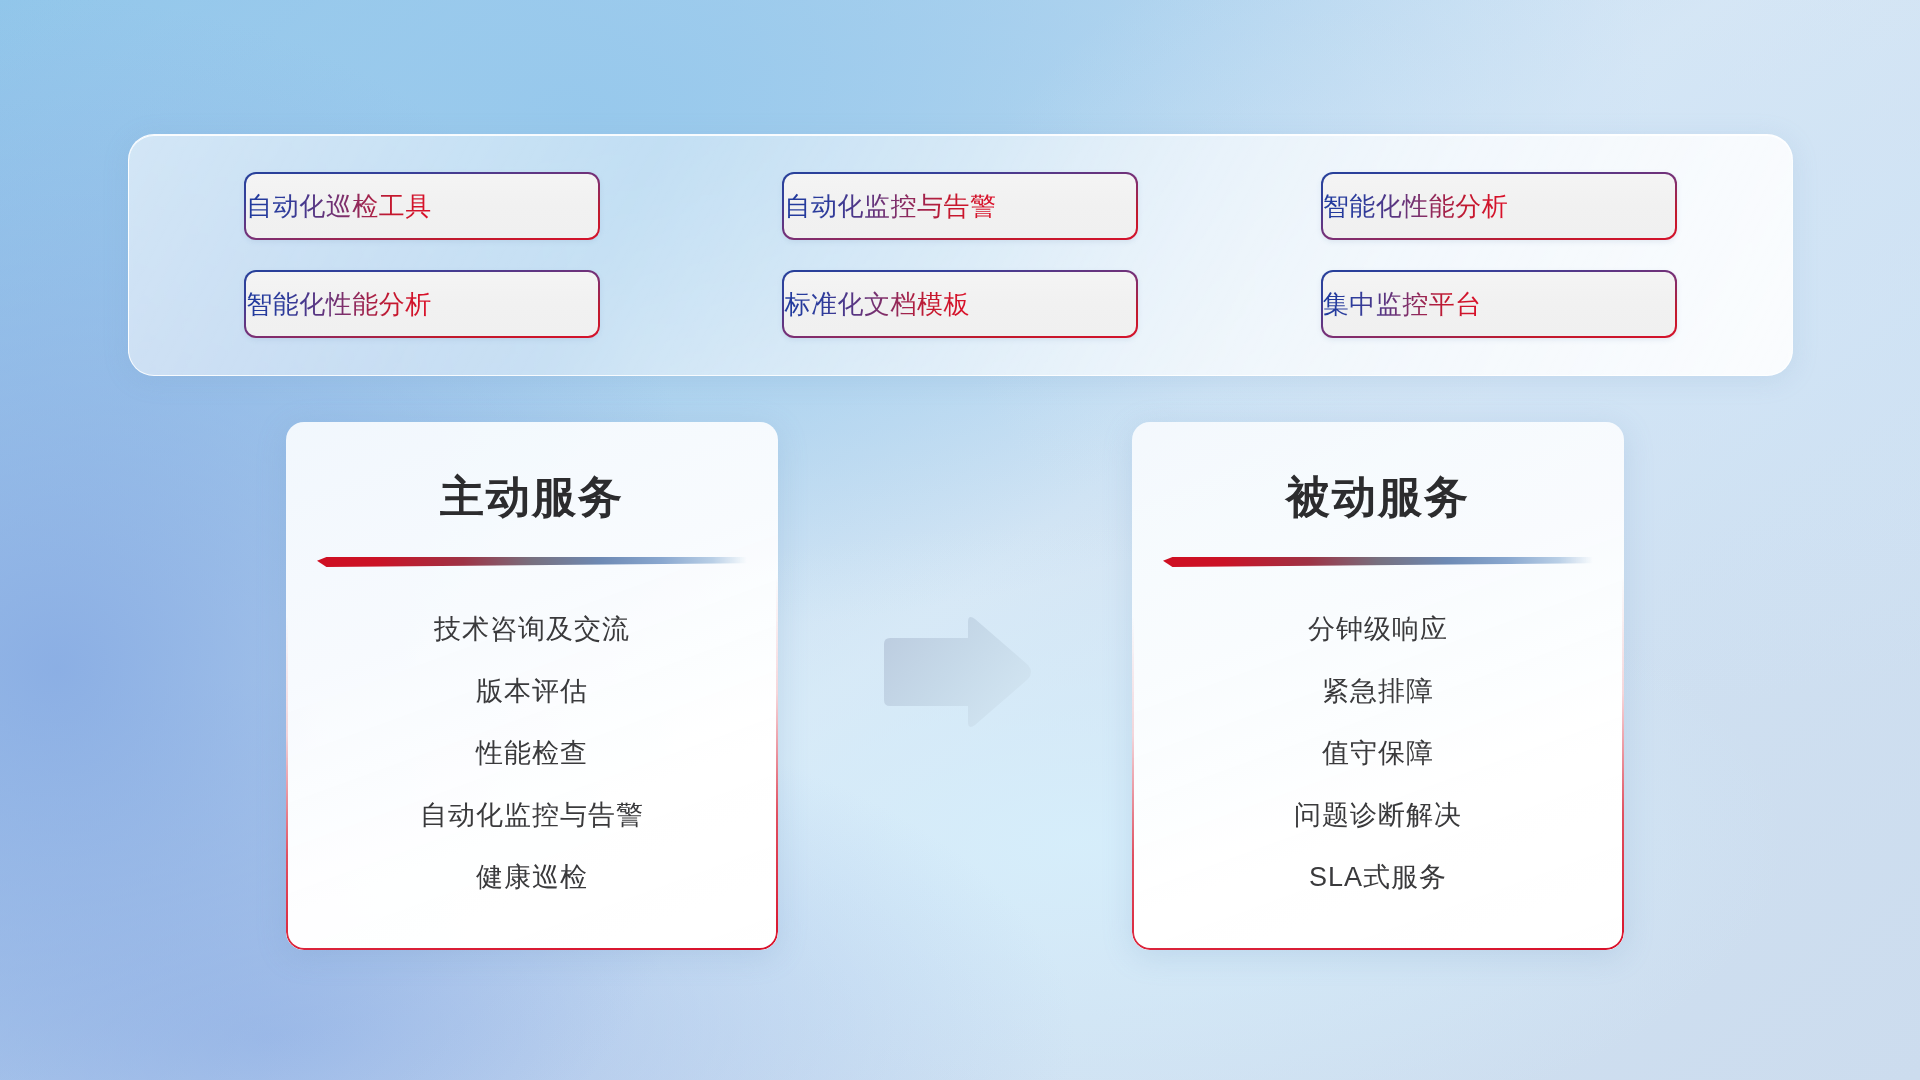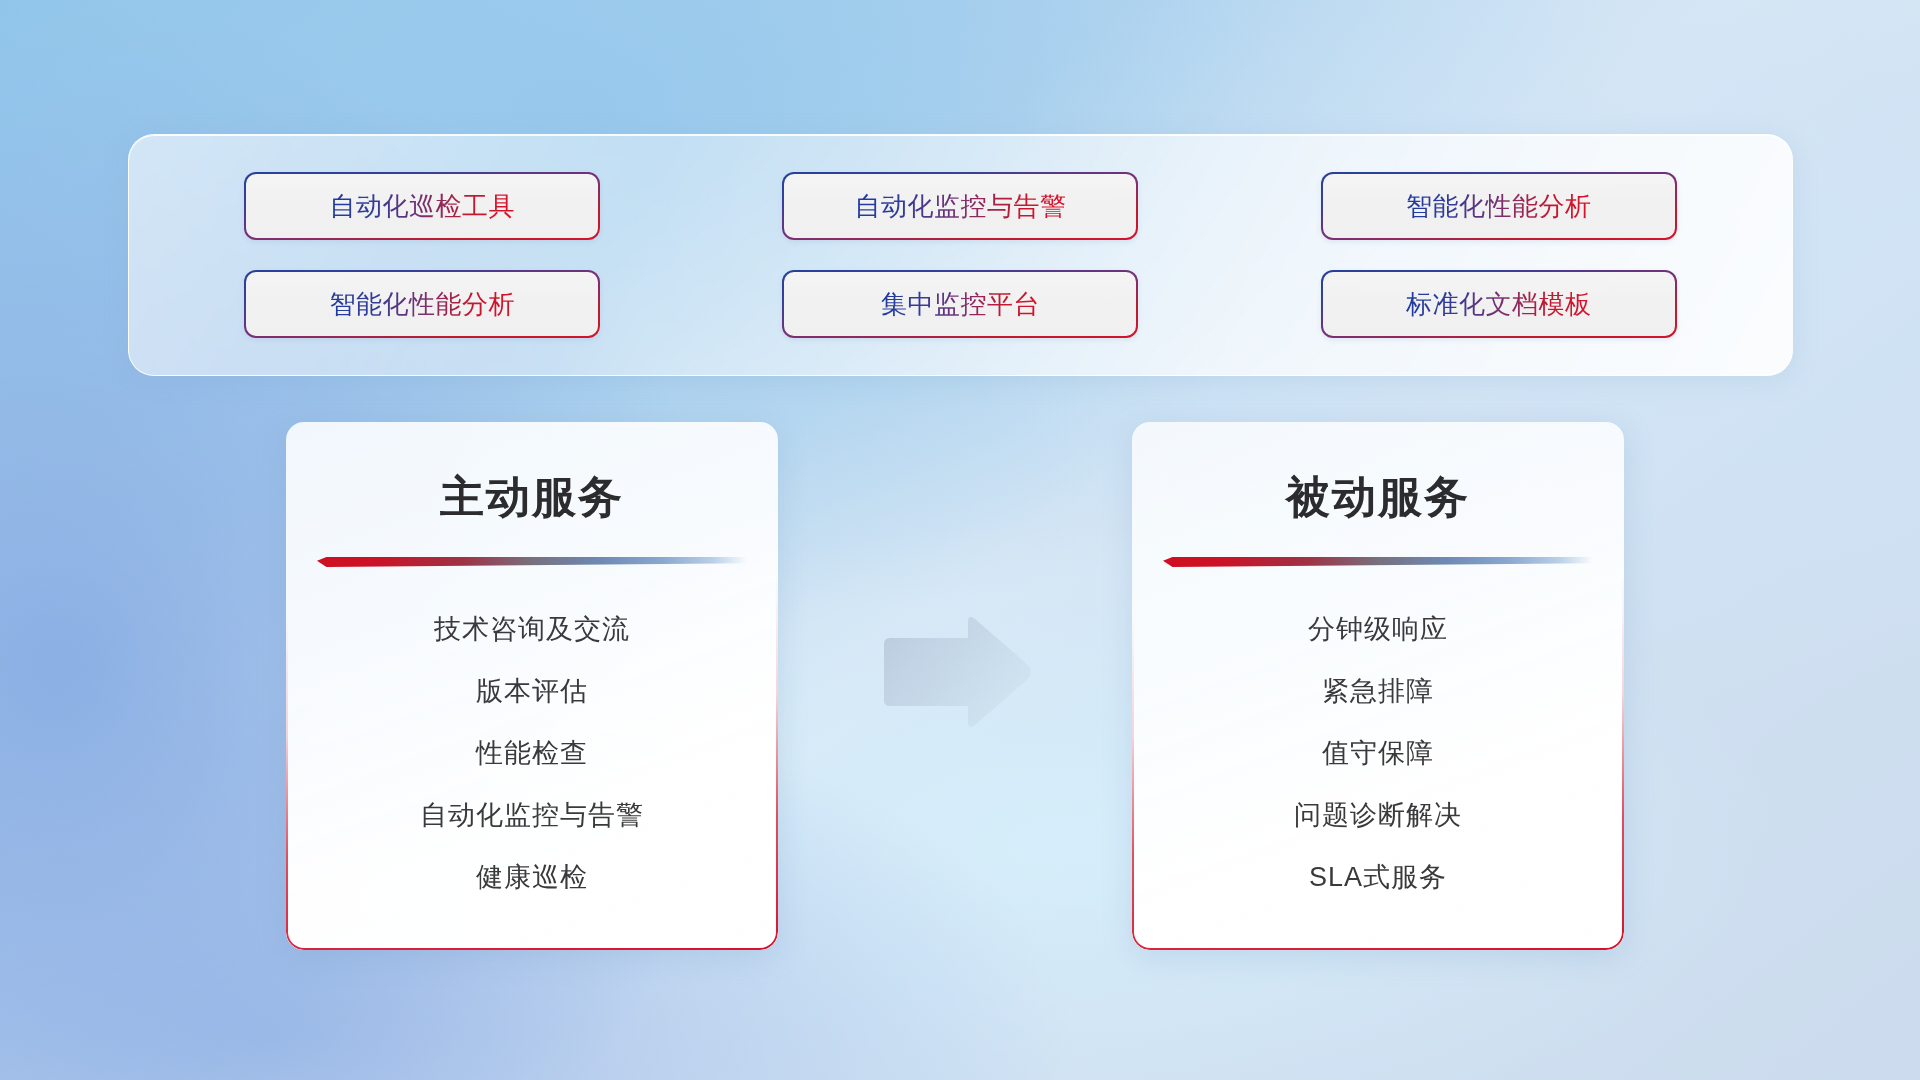--- a/index.html
+++ b/index.html
@@ -58,21 +58,21 @@
   }
 
   
   .pill {
     position: relative;
     width: 356px;
     height: 68px;
     border-radius: 12px;
     display: flex;
     align-items: center;
-    justify-content: center;
+    justify-content: flex-start;
     background:
       linear-gradient(180deg, #f4f4f4 0%, #f1f1f1 50%, #f0f0f0 100%) padding-box,
       linear-gradient(170deg, #27409a 0%, #35409a 22%, #7a2f74 52%, #c01a2d 78%, #d5122b 100%) border-box;
     border: 2px solid transparent;
     box-shadow: 0 2px 5px rgba(110,140,180,0.16);
   }
 
   .pill-label {
     font-size: 26px;
     font-weight: 400;
@@ -197,25 +197,25 @@
 
       <div class="pill">
         <span class="pill-label">智能化性能分析</span>
       </div>
 
       <div class="pill">
         <span class="pill-label">智能化性能分析</span>
       </div>
 
       <div class="pill">
+        <span class="pill-label">标准化文档模板</span>
+      </div>
+
+      <div class="pill">
         <span class="pill-label">集中监控平台</span>
-      </div>
-
-      <div class="pill">
-        <span class="pill-label">标准化文档模板</span>
       </div>
 
     </div>
   </div>
 
   <div class="service-card" id="card-active">
     <div class="card-title">主动服务</div>
 
     <div class="card-divider">
       <div class="bar"></div>

